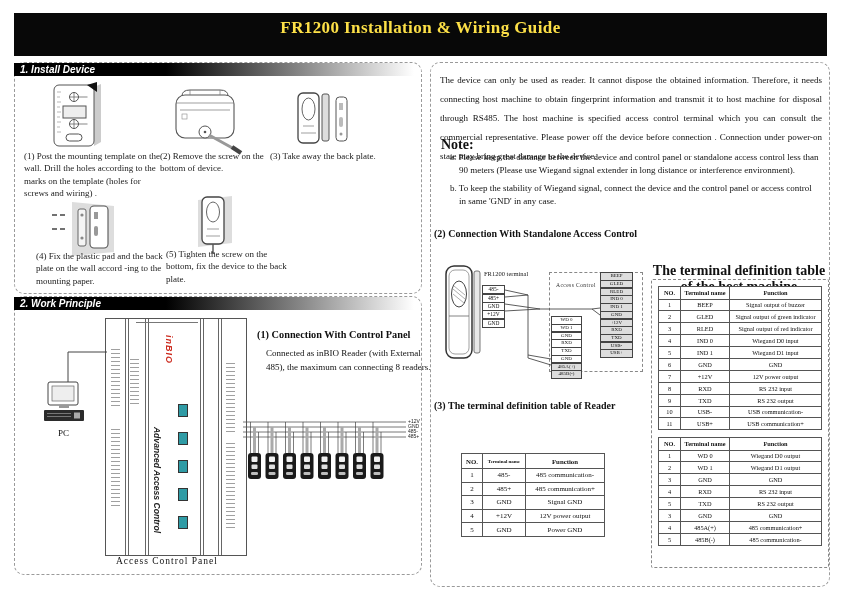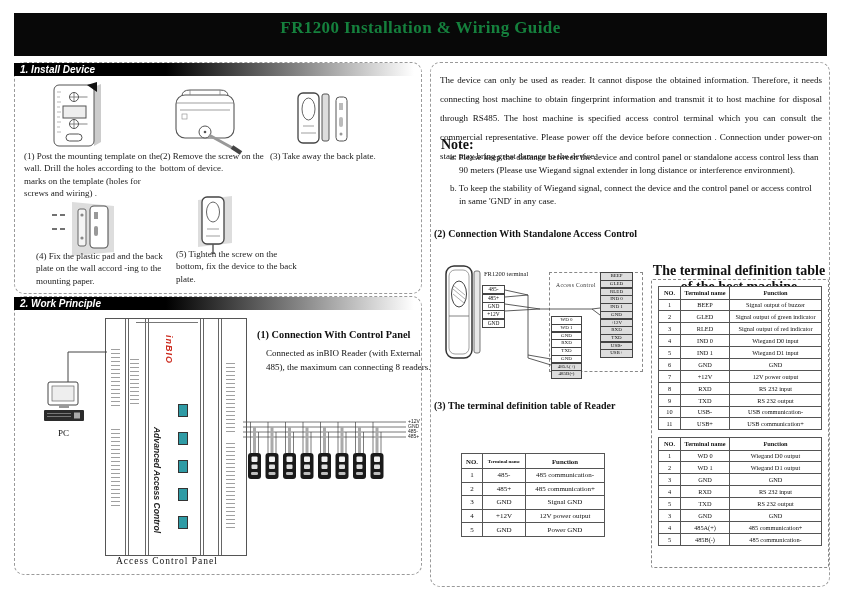--- a/index.html
+++ b/index.html
@@ -1,20 +1,20 @@
 <!DOCTYPE html>
 <html><head>
 <meta charset="utf-8">
 <style>
   html,body{margin:0;padding:0;}
   body{width:841px;height:595px;background:#fff;position:relative;overflow:hidden;
        font-family:"Liberation Serif", serif;color:#111;}
   .abs{position:absolute;}
   
-  .hdr{left:14px;top:13px;width:813px;height:43px;background:#080808;color:#15803d;text-align:center;}
+  .hdr{left:14px;top:13px;width:813px;height:43px;background:#080808;color:#fde047;text-align:center;}
   .hdr-title{font-size:17px;font-weight:bold;padding-top:5px;letter-spacing:.4px;}
   .hdr-sub{font-size:9px;font-weight:bold;margin-top:3px;}
   .hdr-sub span{margin:0 18px;}
   
   .secbar{height:13px;width:400px;left:14px;color:#fff;font-size:10px;font-weight:bold;font-style:italic;
           line-height:13px;padding-left:6px;box-sizing:border-box;
           font-family:"Liberation Sans", sans-serif;
           background:linear-gradient(90deg,#000 0%,#000 38%,#888 72%,#fff 100%);}
   .dashbox{border:1px dashed #9a9a9a;border-radius:10px;background:#fff;}
   
@@ -130,21 +130,21 @@
   <ellipse cx="31" cy="17" rx="6.5" ry="10" fill="none" stroke="#666"></ellipse>
   <path d="M25,34 h12 M24,41 h14" stroke="#777" stroke-width="0.7"></path>
   <path d="M31,49 v9" stroke="#555" stroke-width="1.4"></path>
   <path d="M29,58 h4" stroke="#555" stroke-width="1.2"></path>
 </svg>
 
 <div class="abs step" style="left:24px;top:150px;width:137px;">(1) Post  the  mounting  template on  the wall. Drill  the  holes according  to the  marks  on the template (holes for screws and  wiring) .</div>
 <div class="abs step" style="left:160px;top:150px;width:112px;">(2) Remove  the  screw on the bottom of device.</div>
 <div class="abs step" style="left:270px;top:150px;width:148px;">(3) Take  away  the back plate.</div>
 <div class="abs step" style="left:36px;top:250px;width:140px;">(4) Fix  the plastic pad and the back plate on the wall accord -ing to the mounting paper.</div>
-<div class="abs step" style="left:176px;top:248px;width:122px;">(5) Tighten the screw on the bottom, fix the device to the back  plate.</div>
+<div class="abs step" style="left:166px;top:248px;width:122px;">(5) Tighten the screw on the bottom, fix the device to the back  plate.</div>
 
 <div class="abs dashbox" style="left:14px;top:296px;width:406px;height:277px;"></div>
 <div class="abs secbar" style="top:297px;">
   <span>2. Work Principle</span>
 </div>
 
 <div class="abs panel">
   <div class="vline" style="left:19px;"></div>
   <div class="vline" style="left:39px;"></div>
   <div class="vline" style="left:94px;"></div>

